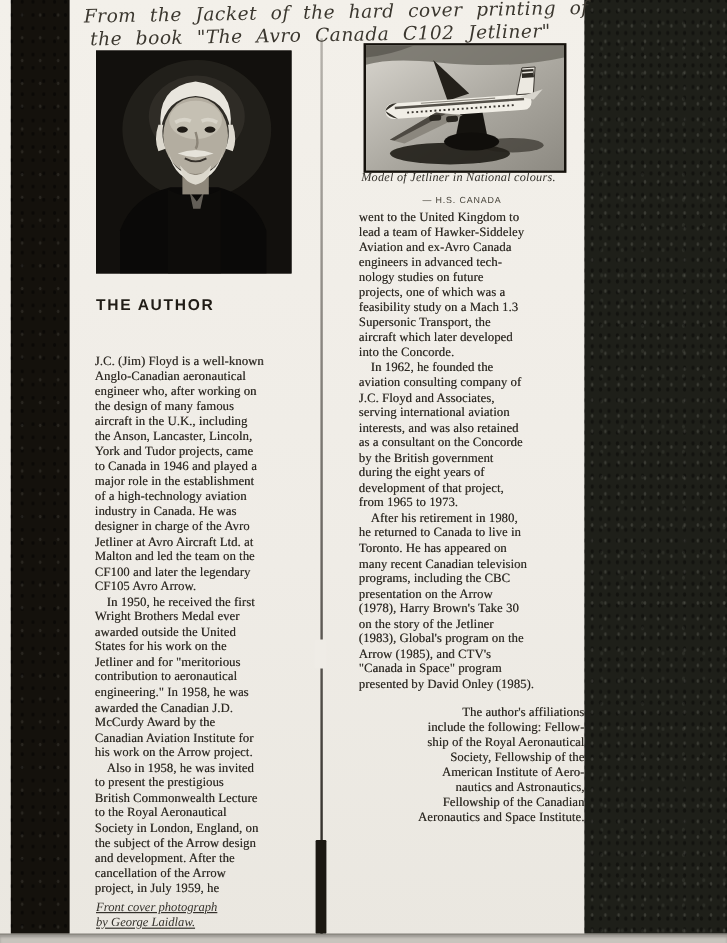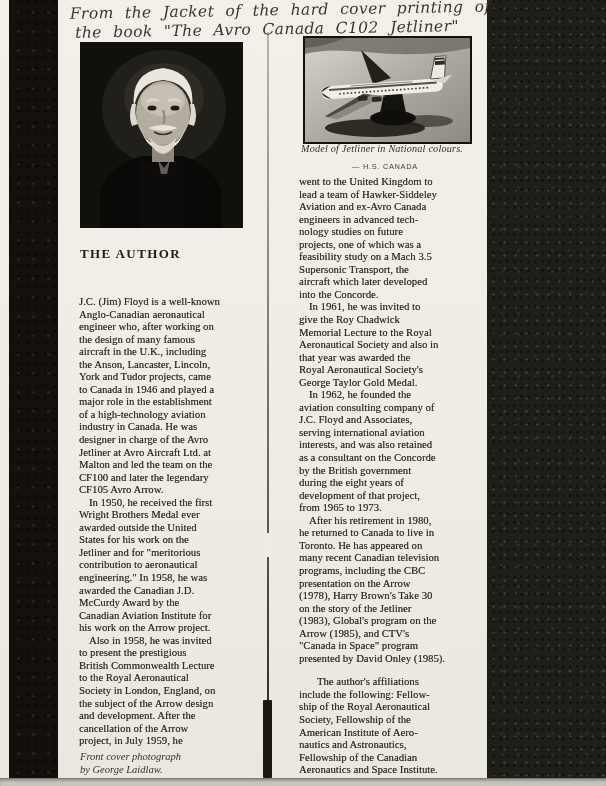--- a/index.html
+++ b/index.html
@@ -55,37 +55,37 @@
     left:301px;top:143px;width:174px;
     font-style:italic;font-size:10.2px;line-height:12px;letter-spacing:0.2px;color:#33302a;
   }
   .jet-credit{
     left:301px;top:162px;width:168px;text-align:center;
     font-family:"Liberation Sans",sans-serif;font-size:7.4px;letter-spacing:0.7px;color:#454138;
   }
   
   .heading{
     left:80px;top:246px;
-    font-family:Liberation Serif, serif;font-weight:bold;
+    font-family:Liberation Sans, sans-serif;font-weight:bold;
     font-size:13px;letter-spacing:1.4px;color:#201c16;
   }
   .col{width:188px;}
   .left-col{left:79px;top:274px;margin-top:22px;}
   .right-col{left:299px;top:176px;}
   .para{
     margin:0;white-space:pre-line;
     font-size:10.6px;line-height:12.55px;letter-spacing:0.05px;
     color:#2c2822;text-shadow:0.25px 0 0 rgba(44,40,34,0.6);
   }
   .ind{text-indent:10px;}
-  .ind2{text-indent:18px;}
+  .ind2{text-indent:18px;text-align:right;}
   .gap-top{margin-top:11px;}
   .front-credit{
     left:80px;top:750px;white-space:pre-line;
-    font-style:italic;font-size:10.5px;line-height:13px;color:#34312b;
+    font-style:italic;font-size:10.5px;line-height:13px;color:#34312b;text-decoration:underline;
   }
 </style>
 </head>
 <body>
 
 <div class="abs" style="left:0;top:0;width:508px;height:786px;">
 
   <div class="abs left-bar"></div>
   <div class="abs right-bar"></div>
   <div class="abs bottom-strip"></div>
@@ -216,31 +216,24 @@
   <div class="abs front-credit">Front cover photograph
 by George Laidlaw.</div>
 
   <div class="abs col right-col">
     <p class="para">went to the United Kingdom to
 lead a team of Hawker-Siddeley
 Aviation and ex-Avro Canada
 engineers in advanced tech-
 nology studies on future
 projects, one of which was a
-feasibility study on a Mach 3.5
+feasibility study on a Mach 1.3
 Supersonic Transport, the
 aircraft which later developed
 into the Concorde.</p>
-    <p class="para ind">In 1961, he was invited to
-give the Roy Chadwick
-Memorial Lecture to the Royal
-Aeronautical Society and also in
-that year was awarded the
-Royal Aeronautical Society's
-George Taylor Gold Medal.</p>
     <p class="para ind">In 1962, he founded the
 aviation consulting company of
 J.C. Floyd and Associates,
 serving international aviation
 interests, and was also retained
 as a consultant on the Concorde
 by the British government
 during the eight years of
 development of that project,
 from 1965 to 1973.</p>

